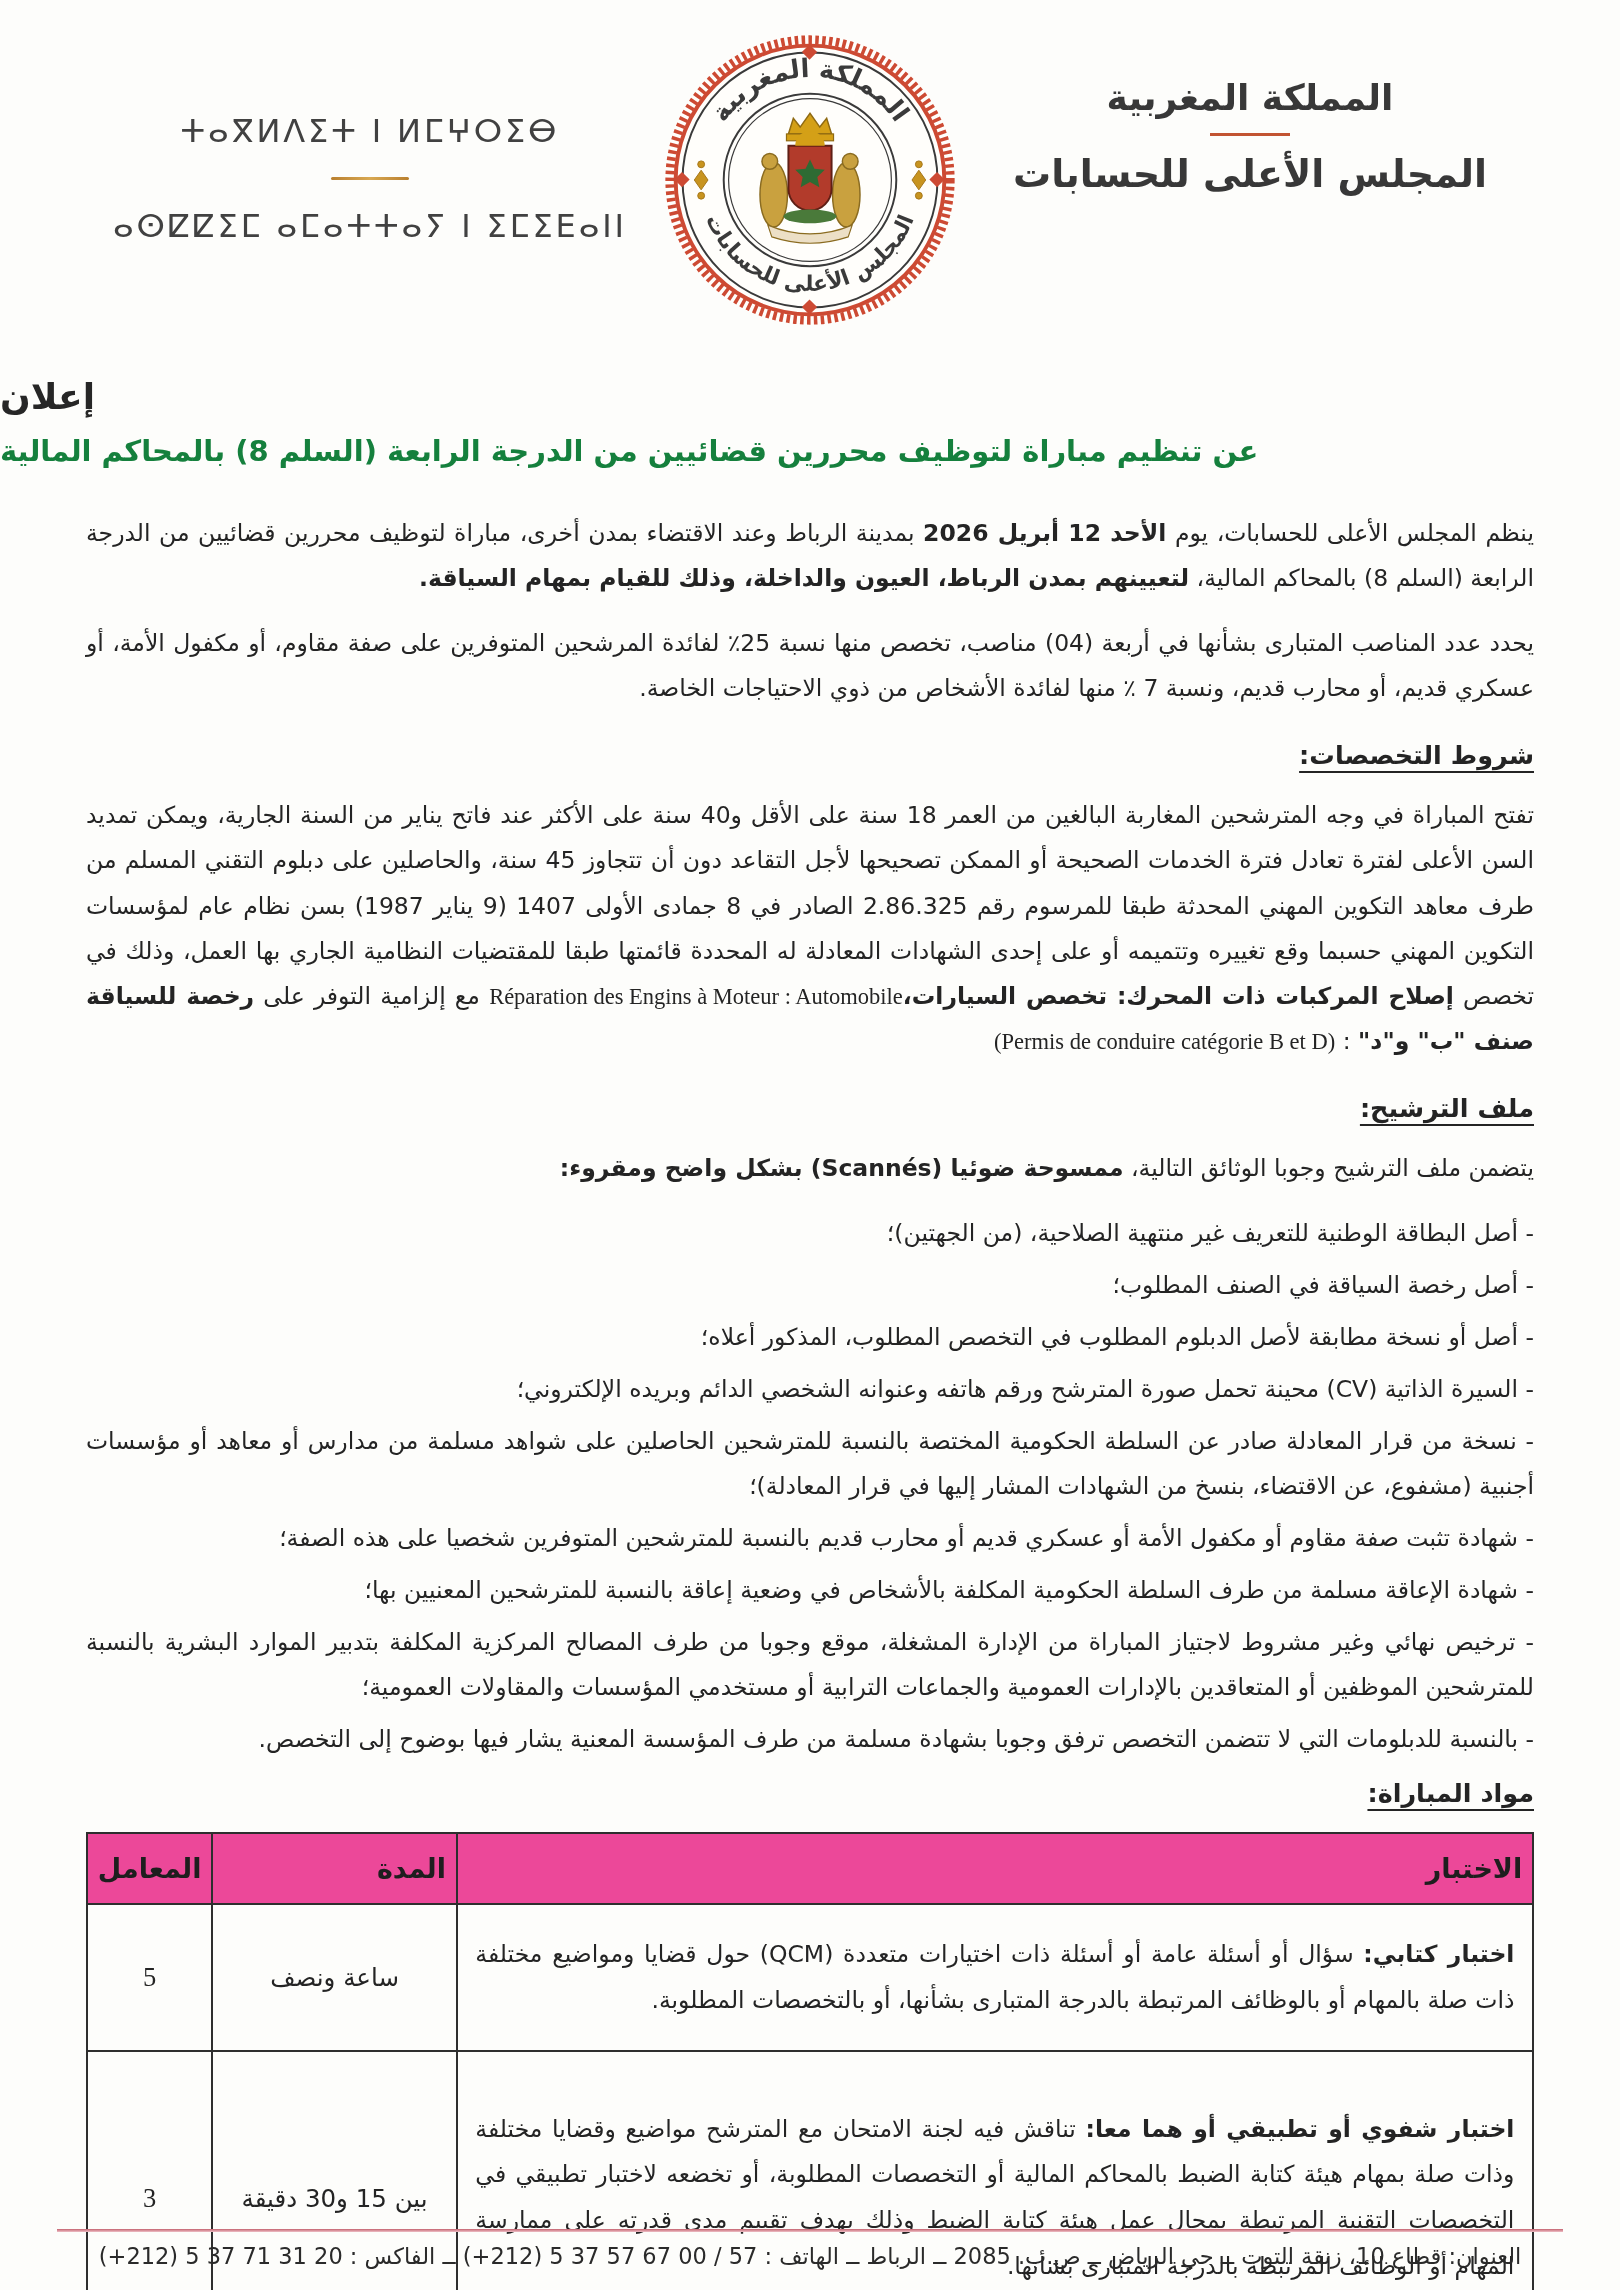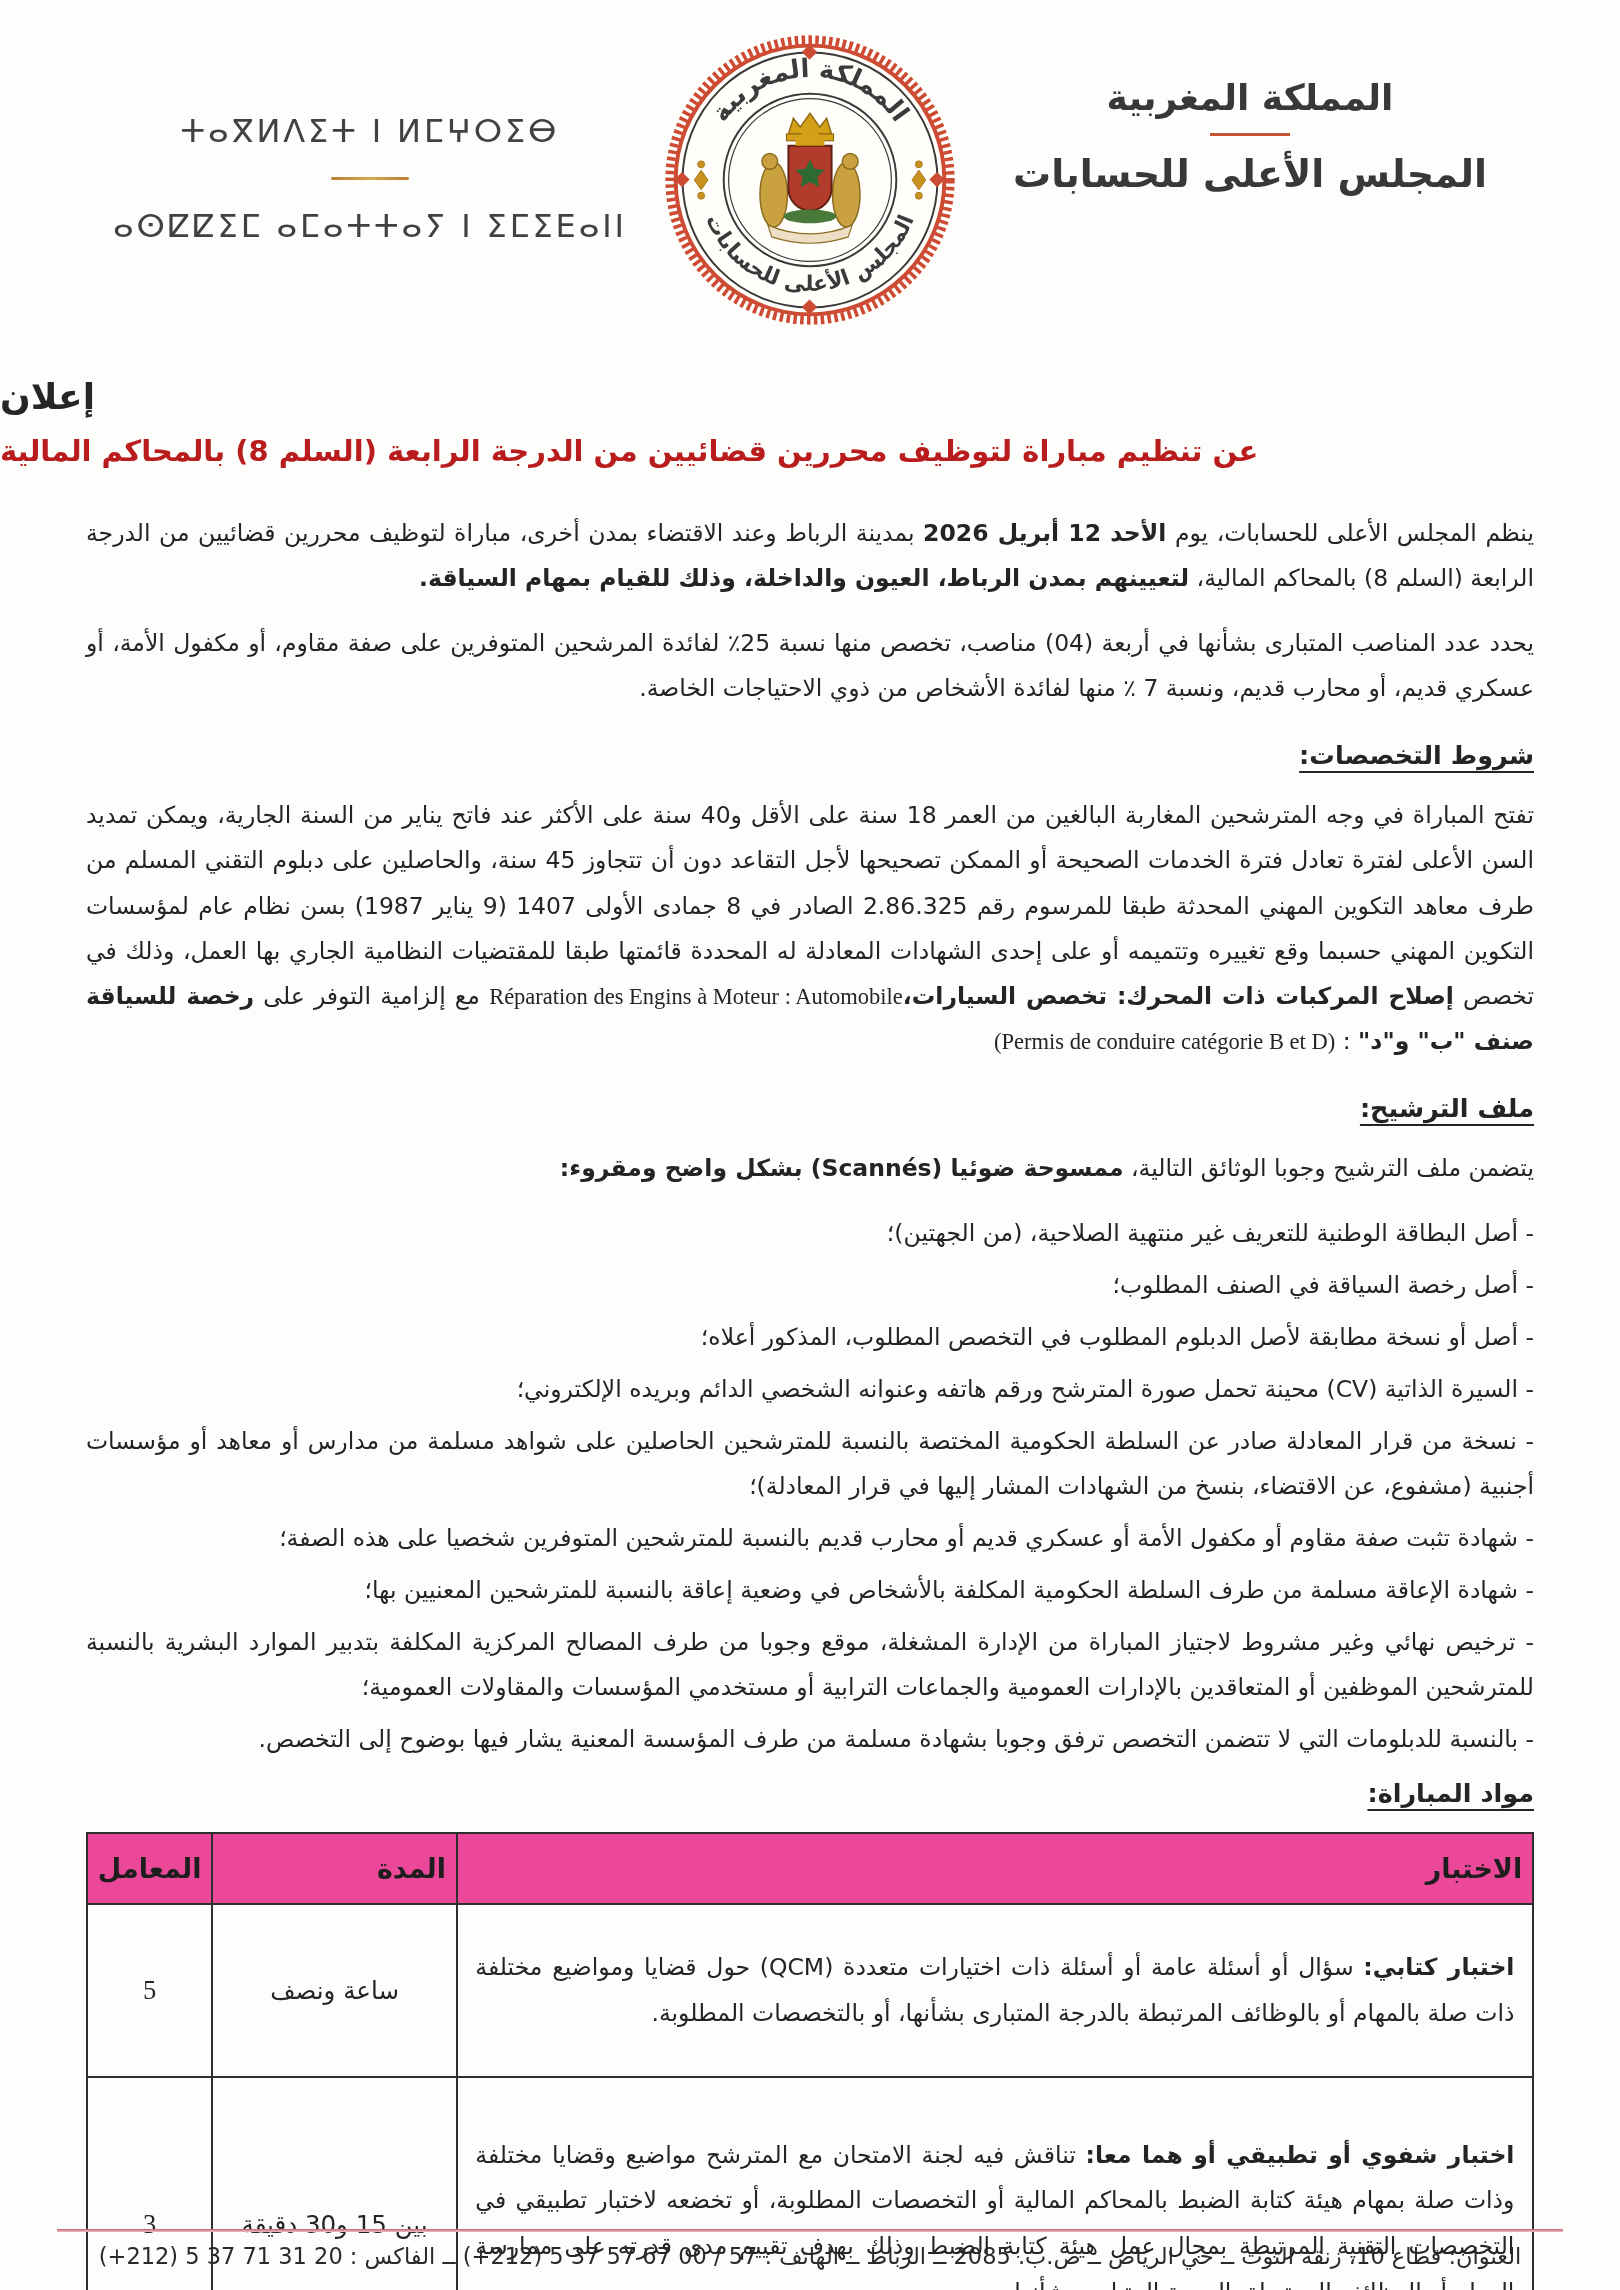--- a/index.html
+++ b/index.html
@@ -17,41 +17,41 @@
   .sep-gold { width:78px; height:2.9px; background:linear-gradient(to right,#b97f2e,#d8a852,#b97f2e); margin:27.4px auto; border-radius:2px; }
   .hdr-right { flex:1; text-align:center; direction:rtl; padding-top:51px; }
   .kingdom-line { font-size:36px; font-weight:700; color:#383838; }
   .sep-red { width:80px; height:2.9px; background:#c25432; margin:15.7px auto; }
   .council-line { font-size:38px; font-weight:700; color:#383838; }
   .seal-wrap { flex:0 0 306px; display:flex; justify-content:center; }
 
   
   .title-block { text-align:left; direction:rtl; margin-top:41px; }
   .main-title { font-size:36px; font-weight:700; margin:0; color:#262626; }
-  .subtitle { font-size:29px; font-weight:700; margin:17.6px 0 0 0; color:#b91c1c; }
+  .subtitle { font-size:29px; font-weight:700; margin:17.6px 0 0 0; color:#15803d; }
 
   
   .body { direction:rtl; padding:43px 86px 0 86px; font-size:23.5px; line-height:1.92; text-align:justify; color:#242424; }
   .body p { margin:0 0 19.6px 0; }
   .sec-heading { font-size:25.5px; font-weight:700; margin:3.9px 0 13.7px 0; }
   .sec-heading span { text-decoration:underline; text-underline-offset:6.9px; text-decoration-thickness:1.5px; }
   b { font-weight:700; }
   .latin { font-family:"Liberation Serif", serif; font-size:22.5px; unicode-bidi:isolate; direction:ltr; display:inline-block; }
   .docs-list { list-style:none; margin:0; padding:0; }
   .docs-list li { margin:0 0 6.9px 0; }
 
   
   table.exam { width:100%; border-collapse:collapse; margin-top:9.8px; direction:rtl; }
   table.exam th, table.exam td { border:2px solid #2e2e2e; }
   table.exam th { background:#ec4899; font-size:27px; font-weight:700; padding:8.8px 9.8px; color:#1e1e1e; }
   td.cell-test { text-align:justify; padding:11.8px 17.6px; line-height:1.95; }
   td.cell-dur, td.cell-coef { text-align:center; font-size:24.5px; }
   td.cell-coef { font-size:26.5px; font-family:"Liberation Serif", serif; }
   .col-test { width:75%; } .col-dur { width:17%; } .col-coef { width:8%; }
-  tr.row-written  { height:173px; }
+  tr.row-written  { height:147px; }
   tr.row-oral     { height:294px; }
 
   
   .footer { position:absolute; left:57px; right:57px; bottom:21.6px; text-align:center; }
   .footer-line { height:2.9px; background:linear-gradient(to bottom,#c4626f,#eec0c7); margin-bottom:11.8px; }
   .footer-text { direction:rtl; font-size:22.5px; color:#2a2a2a; white-space:nowrap; }
   .num { direction:ltr; unicode-bidi:isolate; display:inline-block; }
 </style>
 </head>
 <body>

